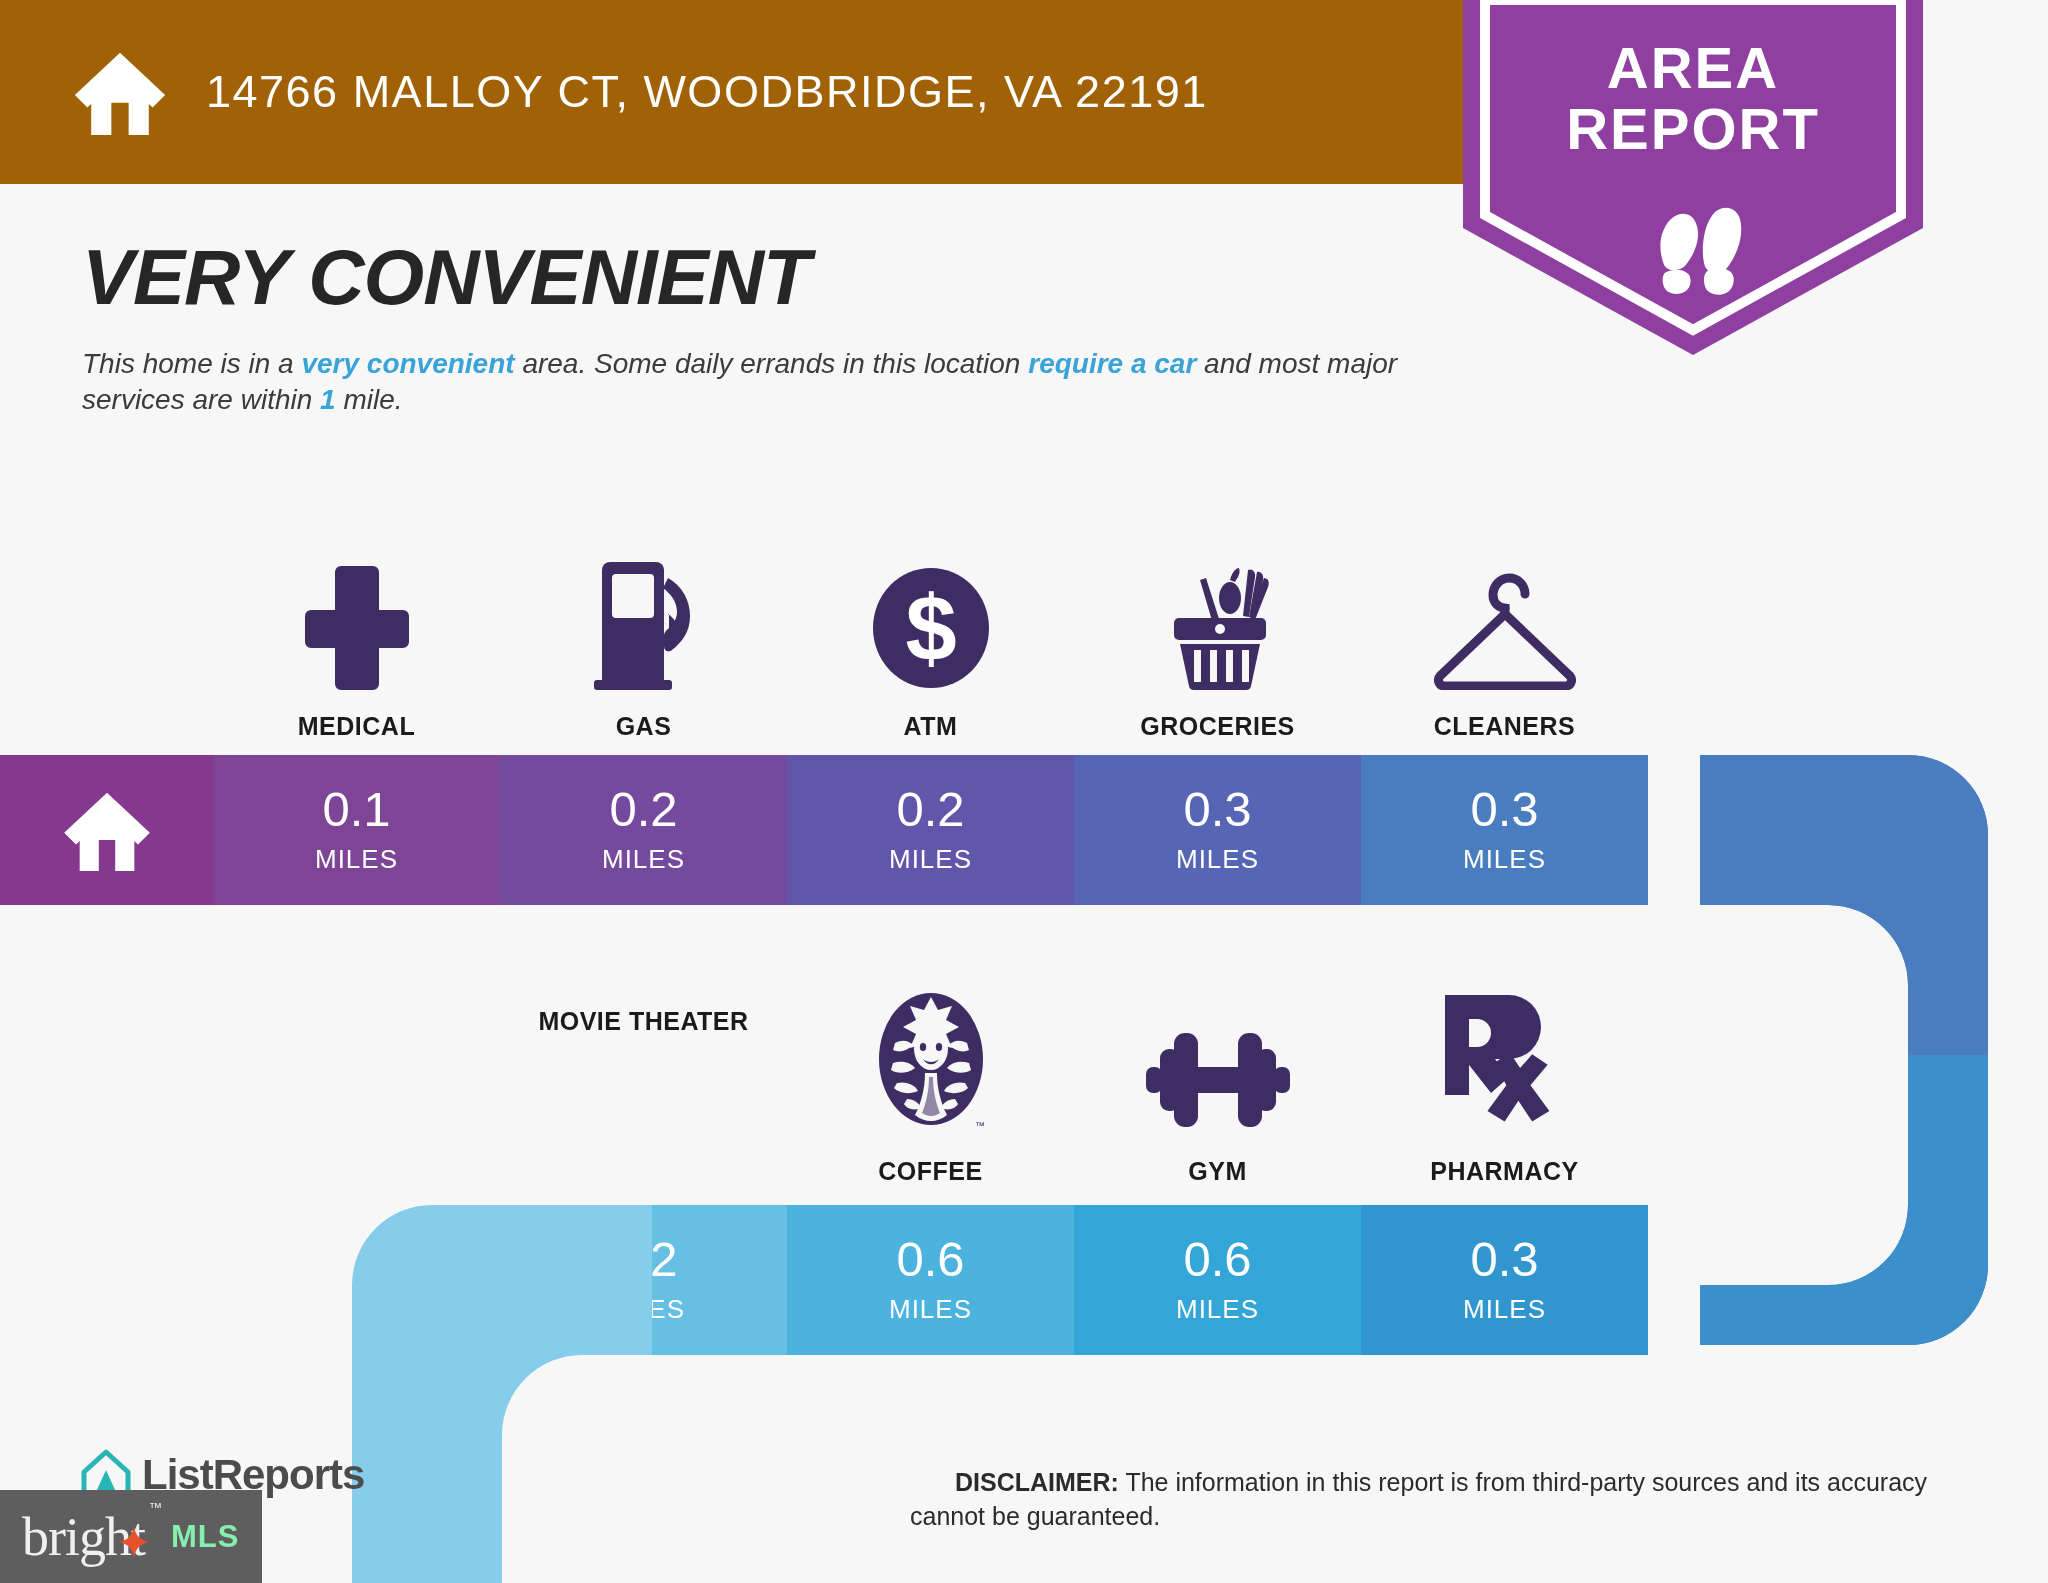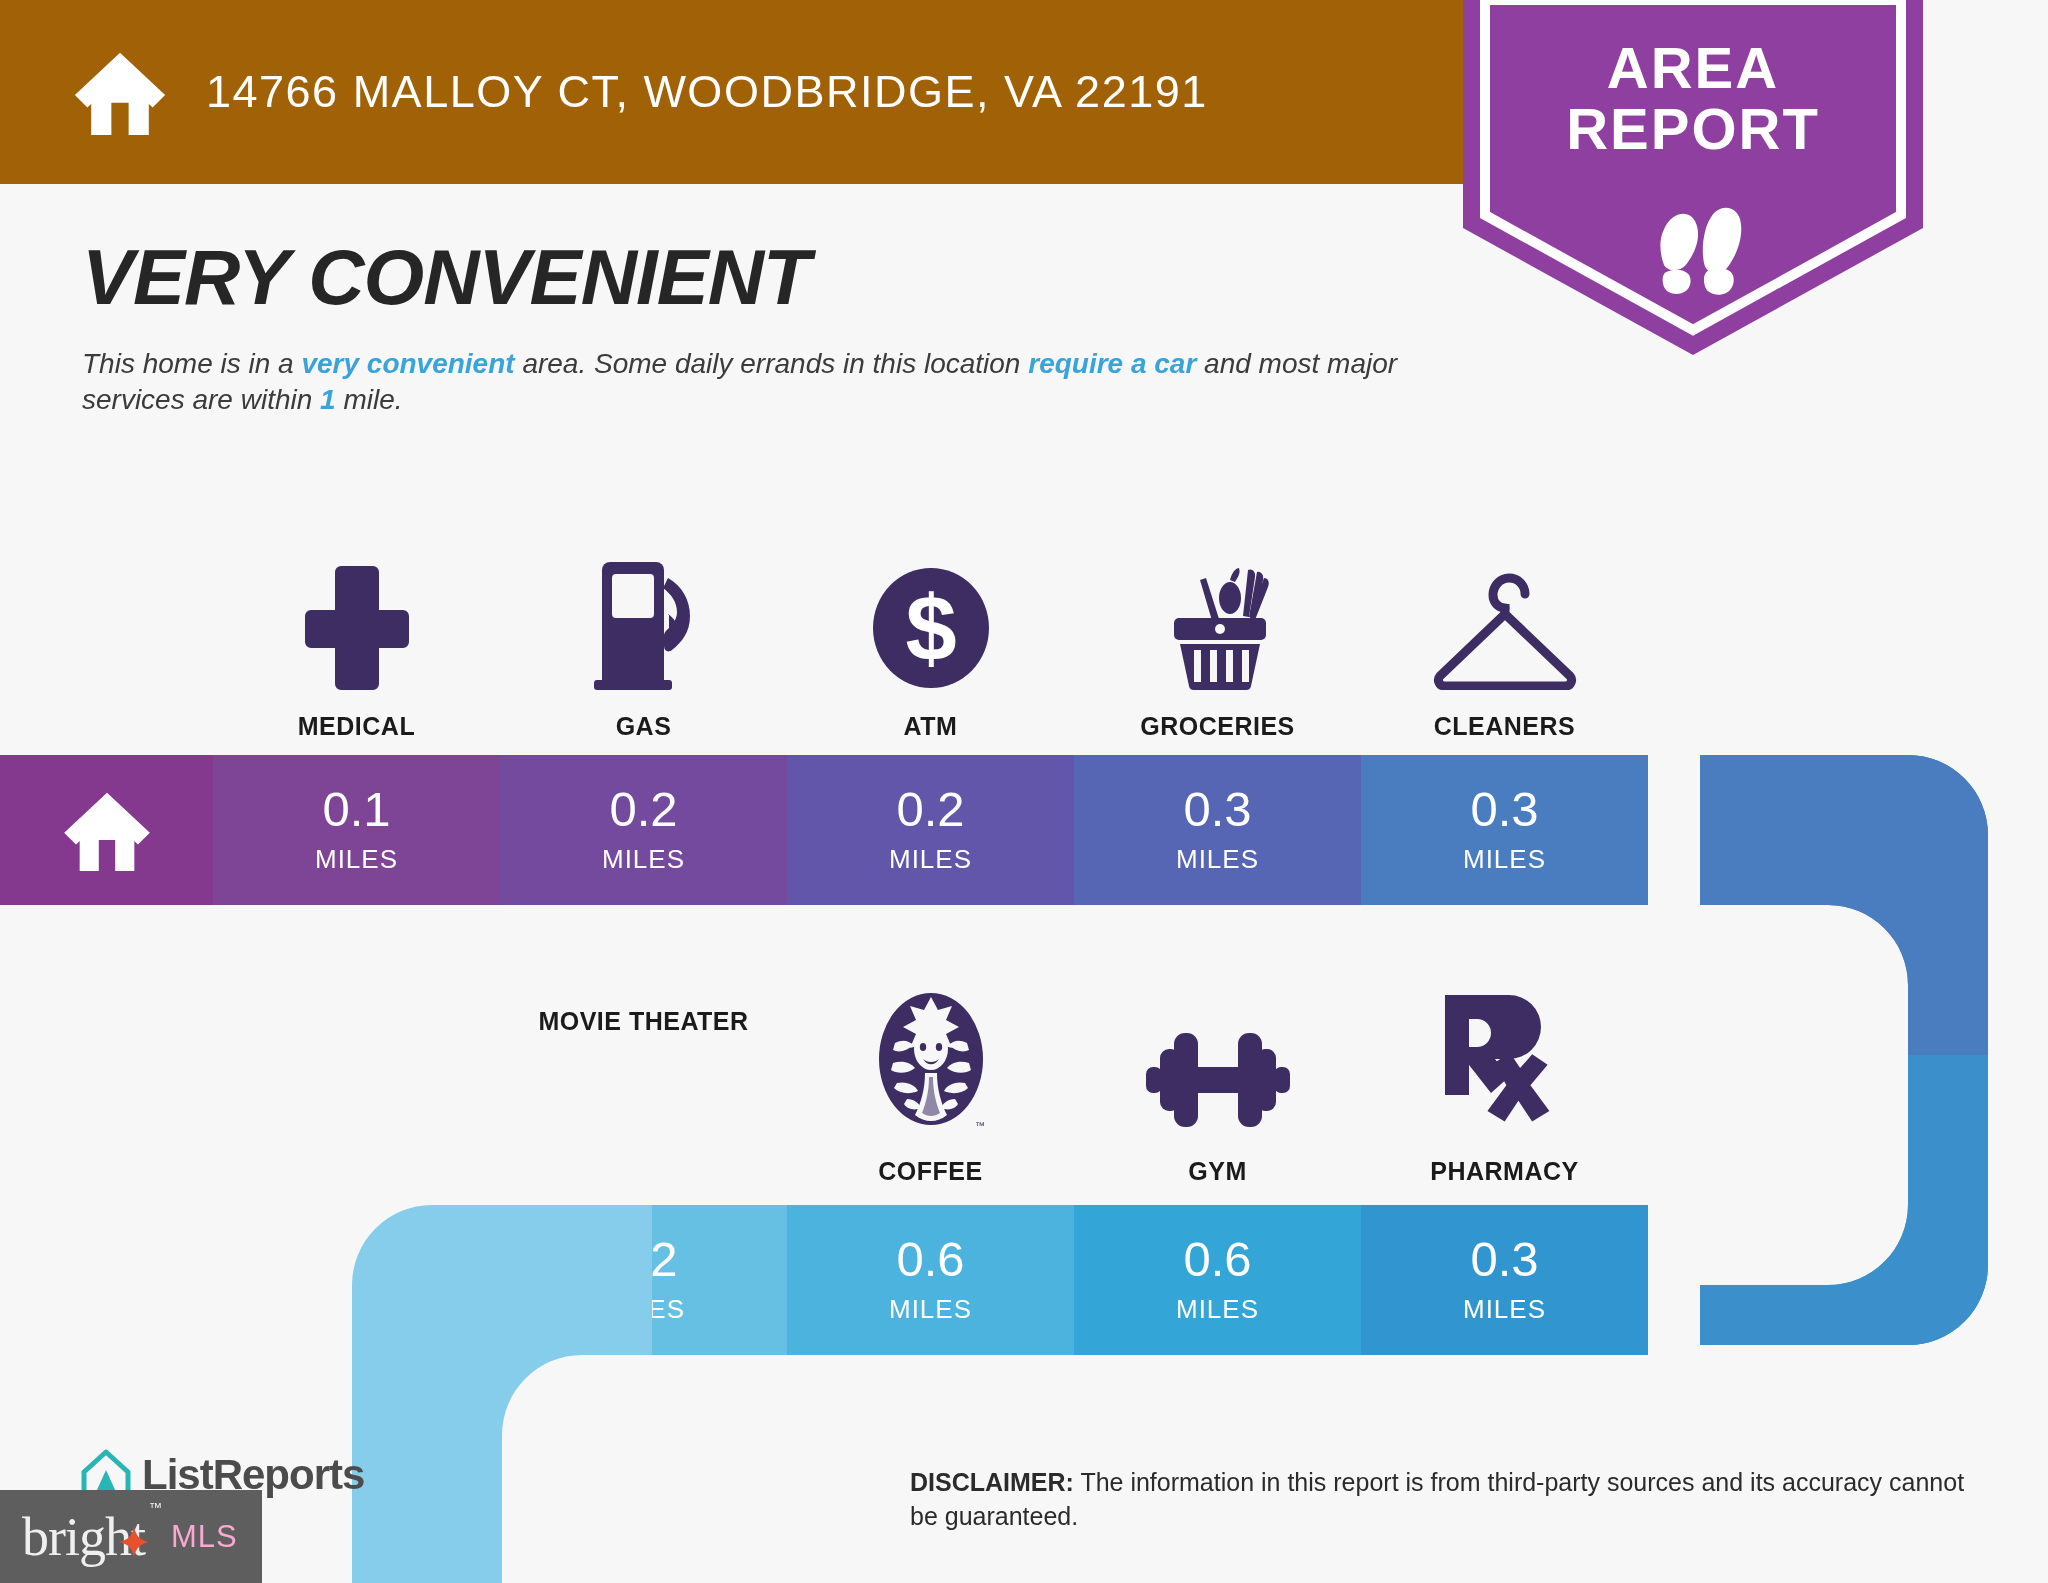--- a/index.html
+++ b/index.html
@@ -73,37 +73,37 @@
     position:absolute; left:80px; top:1448px; display:flex; align-items:center;
   }
   .footer-logo-text{
     font-size:42px; color:#4c4c4c; margin-left:10px; font-weight:700;
     letter-spacing:-1px;
   }
   .disclaimer{
     position:absolute; left:910px; top:1466px; width:1060px;
     font-size:25px; color:#2b2b2b; line-height:1.35;
   }
-  .disclaimer b{ font-weight:700; }
+  .disclaimer b{ font-weight:700;margin-left:45px; }
 
   .mls{
     position:absolute; left:0; top:1490px; width:262px; height:93px;
     background:#5e5e5e; display:flex; align-items:center;
   }
   .mls-bright{
     font-family:"Liberation Serif", serif; font-size:54px; color:#efefef;
     margin-left:22px; position:relative; letter-spacing:-1px;
   }
   .mls-star{ position:absolute; right:-4px; top:2px; width:30px; height:30px; }
   .mls-tm{
     position:absolute; right:-16px; top:-6px; font-size:13px; color:#efefef;
     font-family:"Liberation Sans", sans-serif;
   }
   .mls-suffix{
-    font-size:31px; color:#f9a8d4; margin-left:26px; letter-spacing:1px;
+    font-size:31px; color:#86efac; margin-left:26px; letter-spacing:1px;font-weight:bold;
   }
 </style>
 </head>
 <body>
 
 <div class="header">
   <span class="header-home-icon">
     <svg viewBox="0 0 100 90">
       <path fill="#ffffff" d="M50 4 L97 48 L84 61 L50 29 L16 61 L3 48 Z"></path>
       <path fill="#ffffff" d="M20 50 L50 22 L80 50 L80 90 L59 90 L59 56 L41 56 L41 90 L20 90 Z"></path>

